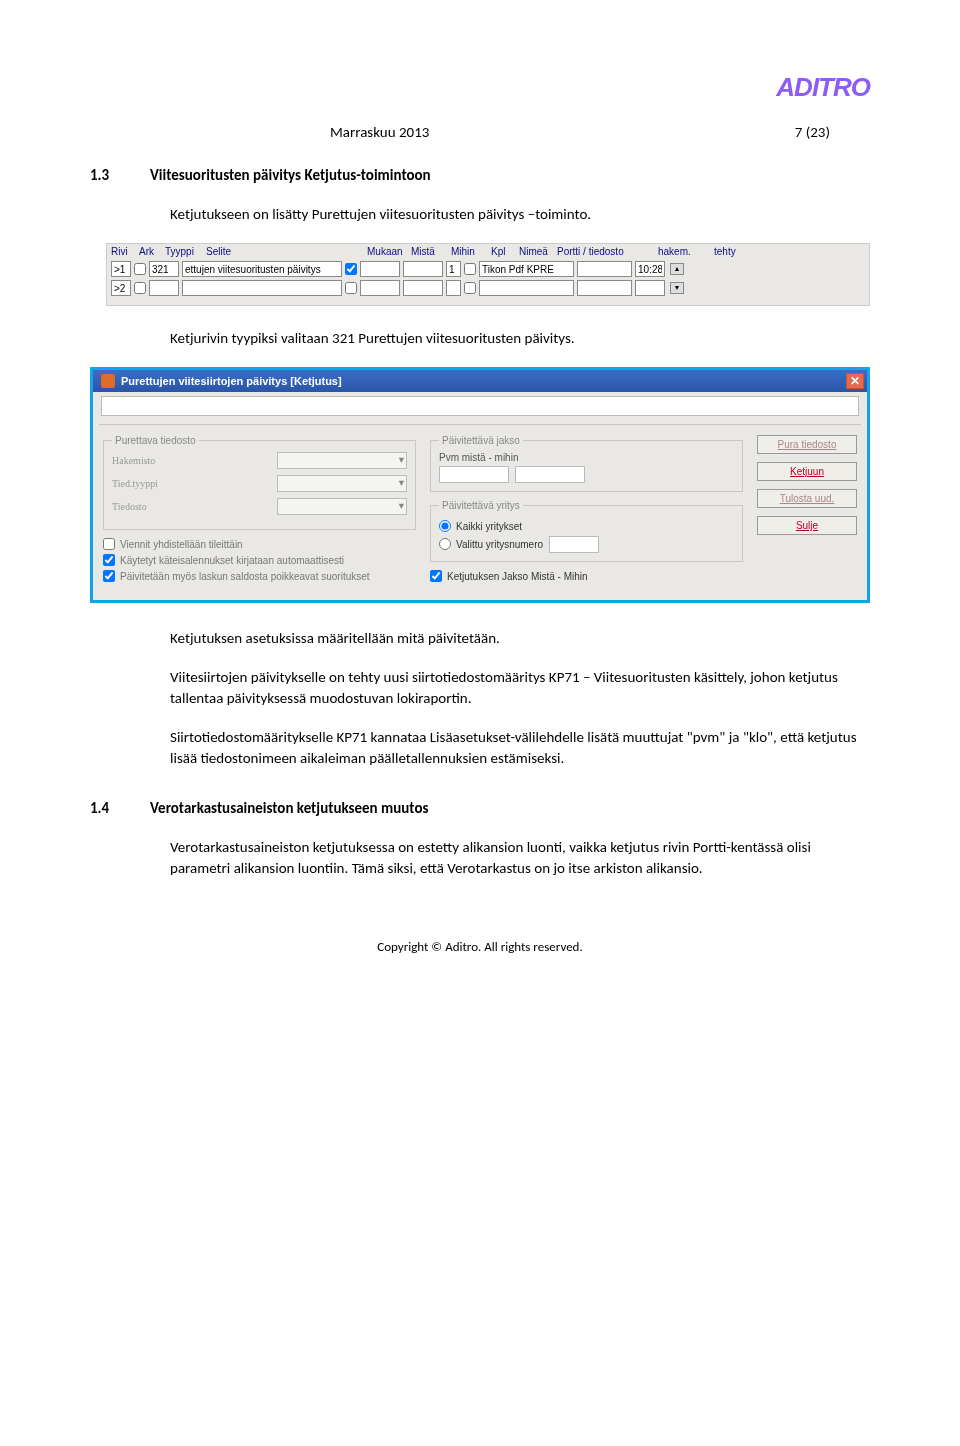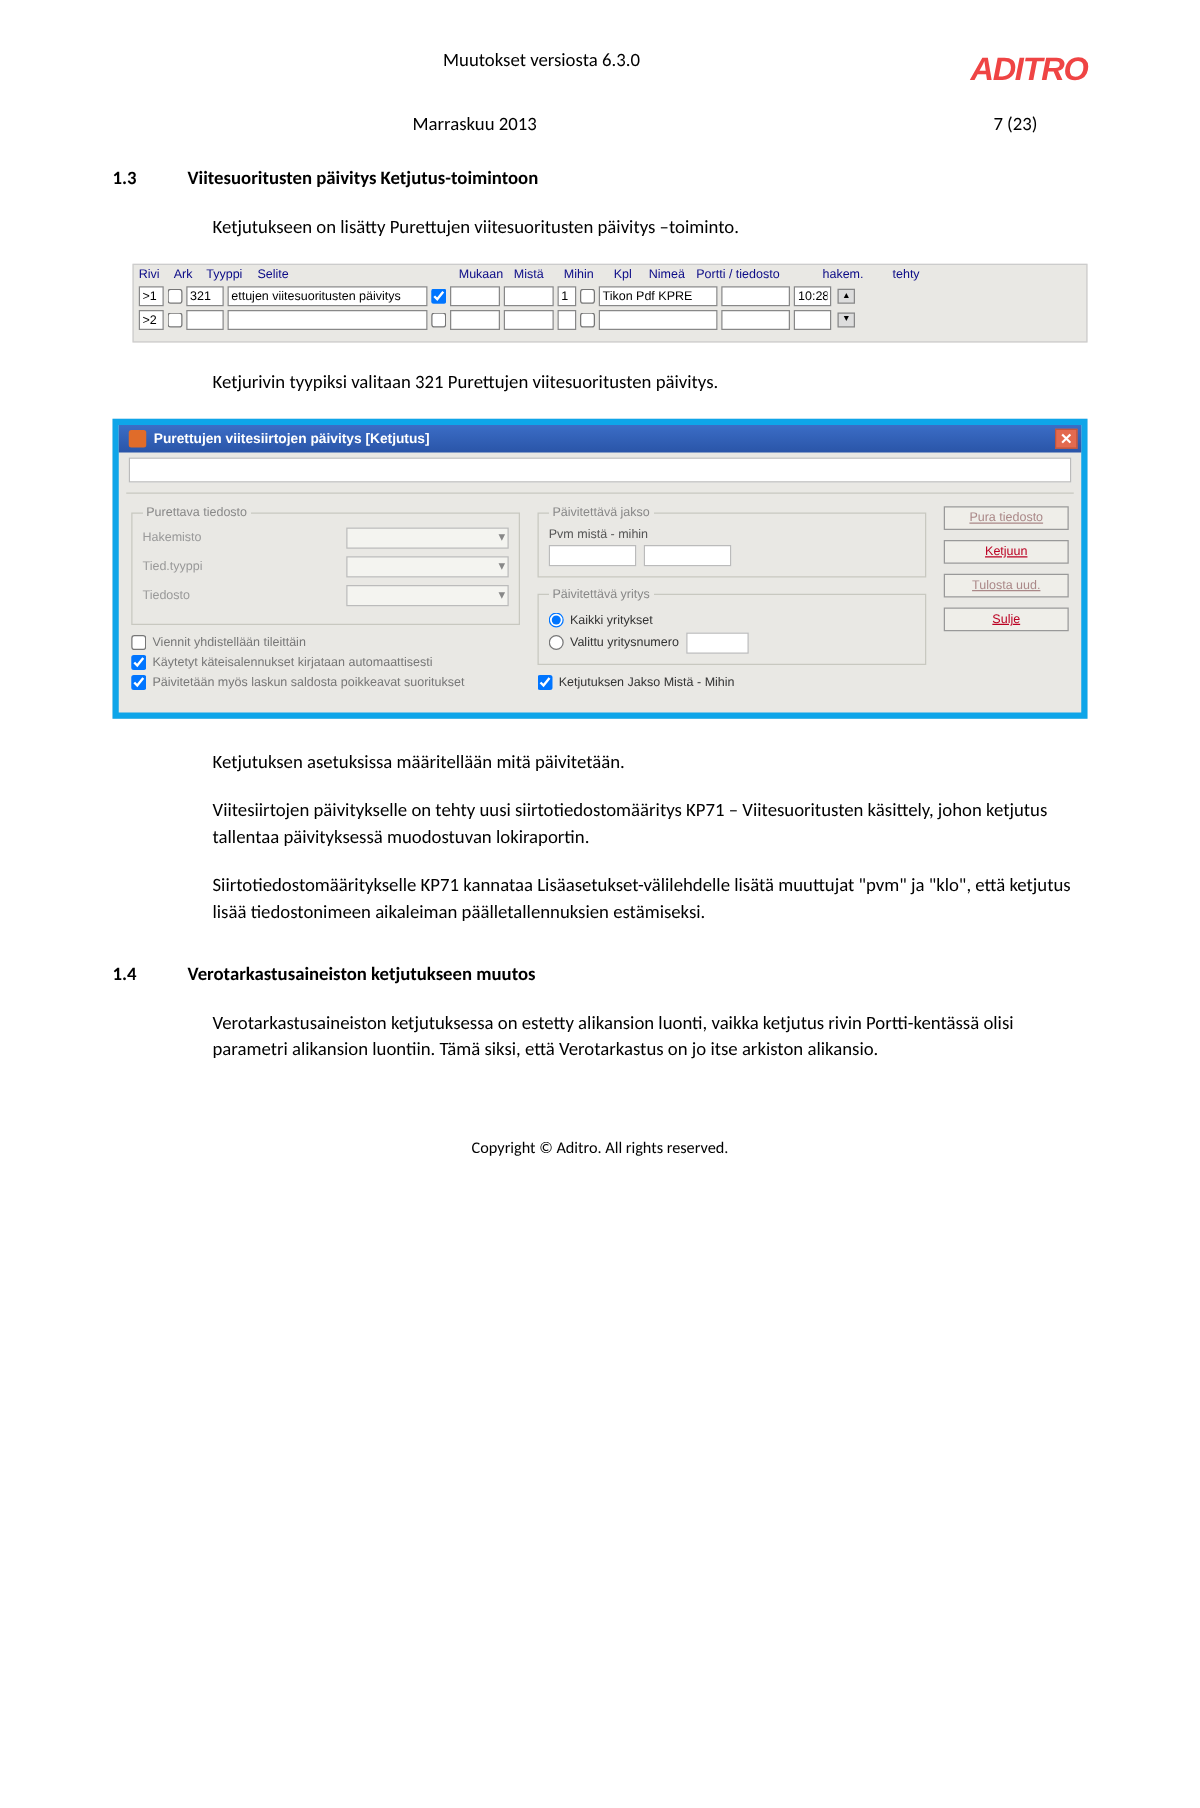--- a/index.html
+++ b/index.html
@@ -21,22 +21,23 @@
     text-align: center;
     flex: 1;
   }
   .header-left .t1 { font-weight: bold; font-size: 15px; }
   .header-left .t2 { font-size: 15px; }
   .logo {
     font-family: Arial, sans-serif;
     font-weight: 900;
     font-style: italic;
     font-size: 26px;
-    color: #ef4444;
+    color: #8b5cf6;
     letter-spacing: -1px;
+    margin-top: 32px;
   }
   .date-row {
     display: flex;
     justify-content: space-between;
     padding: 0 40px 0 240px;
     font-size: 15px;
     margin-bottom: 25px;
   }
   .section-row {
     display: flex;
@@ -99,21 +100,21 @@
     border: 1px solid #888;
     background: #ddd;
     font-size: 7px;
     text-align: center;
     line-height: 10px;
   }
 
   
   .shot2 {
     margin: 10px 0 25px 0;
-    border: 5px solid #0ea5e9;
+    border: 3px solid #0ea5e9;
     font-family: Tahoma, Arial, sans-serif;
     font-size: 10.5px;
     background: #e9e8e4;
   }
   .shot2-titlebar {
     display: flex;
     justify-content: space-between;
     align-items: center;
     background: linear-gradient(#3b6dc6, #2a55a8);
     color: #fff;
@@ -167,21 +168,21 @@
     font-size: 10px;
     padding: 0 3px;
   }
   .shot2 .frow {
     display: flex;
     align-items: center;
     justify-content: space-between;
     margin-bottom: 6px;
     color: #999;
   }
-  .shot2 .frow .lbl { font-size: 10px; }
+  .shot2 .frow .lbl { font-size: 10px; font-family: Liberation Serif, serif; }
   .shot2 .drop {
     width: 130px; height: 17px;
     border: 1px solid #bbb;
     background: #f4f4f0;
     position: relative;
   }
   .shot2 .drop::after {
     content: "▾";
     position: absolute; right: 2px; top: 0;
     color: #888;
@@ -225,21 +226,20 @@
     text-align: center;
     font-size: 13px;
     margin-top: 60px;
   }
 </style>
 </head>
 <body>
 
 <div class="header-row">
   <div class="header-left">
-    <div class="t2">Muutokset versiosta 6.3.0</div>
   </div>
   <div class="logo">ADITRO</div>
 </div>
 
 <div class="date-row">
   <span>Marraskuu 2013</span>
   <span>7 (23)</span>
 </div>
 
 <div class="section-row">

